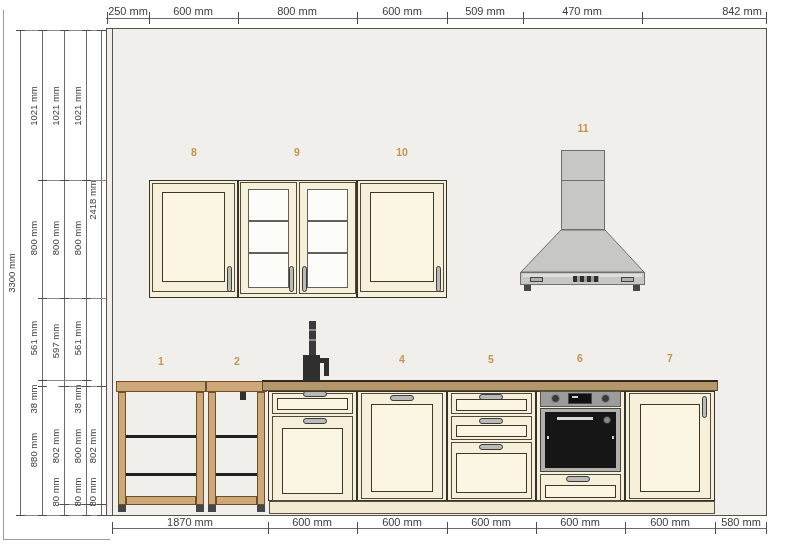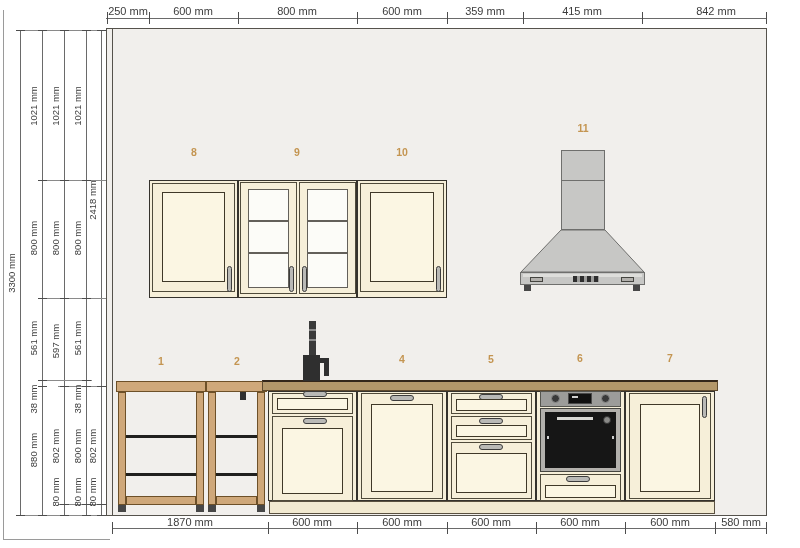--- a/index.html
+++ b/index.html
@@ -50,23 +50,23 @@
   <div class="tickv" style="left:238px;top:12px;"></div>
   <div class="tickv" style="left:357px;top:12px;"></div>
   <div class="tickv" style="left:447px;top:12px;"></div>
   <div class="tickv" style="left:523px;top:12px;"></div>
   <div class="tickv" style="left:642px;top:12px;"></div>
   <div class="tickv" style="left:766px;top:12px;"></div>
   <div class="dlab" style="left:93px;top:5px;">250 mm</div>
   <div class="dlab" style="left:158px;top:5px;">600 mm</div>
   <div class="dlab" style="left:262px;top:5px;">800 mm</div>
   <div class="dlab" style="left:367px;top:5px;">600 mm</div>
-  <div class="dlab" style="left:450px;top:5px;">359 mm</div>
-  <div class="dlab" style="left:547px;top:5px;">415 mm</div>
-  <div class="dlab" style="left:681px;top:5px;">842 mm</div>
+  <div class="dlab" style="left:450px;top:5px;">509 mm</div>
+  <div class="dlab" style="left:547px;top:5px;">470 mm</div>
+  <div class="dlab" style="left:707px;top:5px;">842 mm</div>
 
   <div class="hl" style="left:112px;top:528px;width:655px;"></div>
   <div class="tickv" style="left:112px;top:522px;"></div>
   <div class="tickv" style="left:268px;top:522px;"></div>
   <div class="tickv" style="left:357px;top:522px;"></div>
   <div class="tickv" style="left:447px;top:522px;"></div>
   <div class="tickv" style="left:536px;top:522px;"></div>
   <div class="tickv" style="left:625px;top:522px;"></div>
   <div class="tickv" style="left:715px;top:522px;"></div>
   <div class="tickv" style="left:766px;top:522px;"></div>

